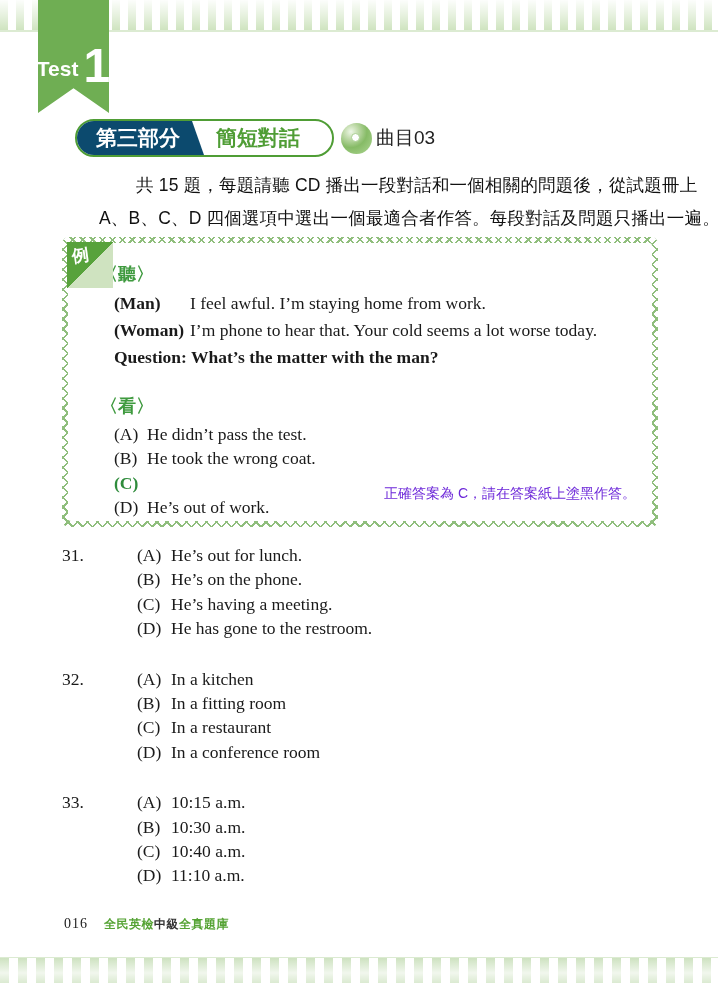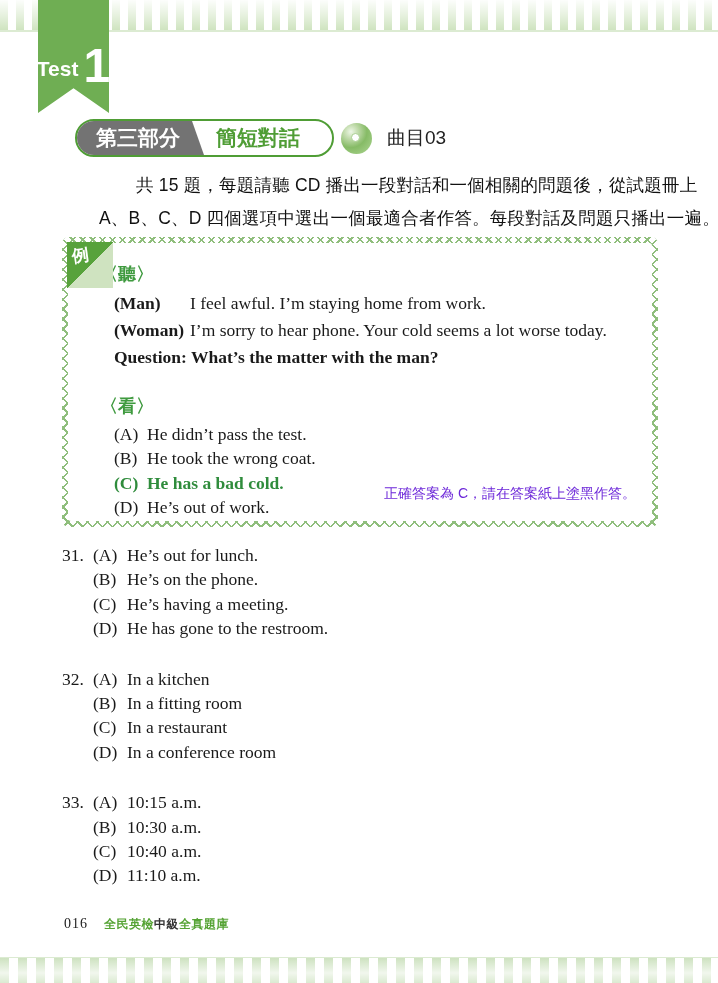--- a/index.html
+++ b/index.html
@@ -38,34 +38,34 @@
   .ribbon .t{font-size:21px;font-weight:bold;line-height:1;}
   .ribbon .n{font-size:48px;font-weight:bold;line-height:1;margin-left:5px;position:relative;top:6px;}
   
   .part-header{position:absolute;left:75px;top:119px;display:flex;align-items:center;}
   .badge{
     display:inline-flex;height:38px;border:2px solid #4f9d35;border-radius:21px;
     overflow:hidden;background:#fff;box-sizing:border-box;
     font-family:"Liberation Sans", sans-serif;font-weight:bold;font-size:21px;
   }
   .badge-left{
-    background:#737373;color:#fff;display:flex;align-items:center;
+    background:#0c4a6e;color:#fff;display:flex;align-items:center;
     padding:0 24px 0 19px;
     clip-path:polygon(0 0,calc(100% - 12px) 0,100% 100%,0 100%);
   }
   .badge-right{color:#4f9d35;display:flex;align-items:center;padding:0 32px 0 12px;}
   .cd-icon{
     position:relative;width:31px;height:31px;margin-left:7px;border-radius:50%;
     background:radial-gradient(circle at 32% 28%, #eef7e7 0%, #c3dcae 22%, #86bb66 52%, #9cca7f 78%, #c0dcab 100%);
   }
   .cd-icon::after{
     content:"";position:absolute;left:10px;top:10px;width:9px;height:9px;
     background:#fff;border:1px solid #a9cf91;border-radius:50%;box-sizing:border-box;
   }
-  .track-label{font-family:"Liberation Sans", sans-serif;font-size:19px;color:#222;margin-left:15px;}
+  .track-label{font-family:"Liberation Sans", sans-serif;font-size:19px;color:#222;margin-left:4px;}
   
   .instructions{
     position:absolute;left:61px;top:169px;width:600px;
     font-family:"Liberation Sans", sans-serif;
     font-size:17.5px;line-height:33px;color:#111;
     letter-spacing:.2px;
     margin-left:38px;
   }
   .instructions .line1{text-indent:37px;white-space:nowrap;}
   .instructions .line2{white-space:nowrap;}
@@ -104,21 +104,21 @@
   .ex-option{line-height:24.4px;display:flex;}
   .ex-option .lbl{min-width:33px;}
   .ex-option.correct{color:#2f8c3c;font-weight:bold;}
   .answer-note{
     position:absolute;right:16px;bottom:17px;
     font-family:"Liberation Sans", sans-serif;
     font-size:14px;color:#6d28d9;
   }
   
   .questions{position:absolute;left:62px;top:543px;font-size:17.5px;}
-  .question{display:flex;margin-bottom:26px;}
+  .question{display:flex;margin-bottom:26px;gap:44px;}
   .q-num{min-width:31px;line-height:24.4px;}
   .q-option{line-height:24.4px;display:flex;}
   .q-option .lbl{min-width:34px;}
   
   .footer{position:absolute;left:64px;top:916px;display:flex;align-items:baseline;}
   .page-num{font-size:14px;color:#1a1a1a;letter-spacing:1px;}
   .footer-title{
     margin-left:16px;font-family:"Liberation Sans", sans-serif;
     font-size:12px;font-weight:bold;letter-spacing:.5px;
   }
@@ -160,38 +160,37 @@
         </div>
         <div class="ex-content">
           <div class="sec-heading">〈聽〉</div>
           <div class="dialogue">
             <div class="dlg-row">
               <span class="dlg-speaker">(Man)</span>
               <span class="dlg-text">I feel awful. I’m staying home from work.</span>
             </div>
             <div class="dlg-row">
               <span class="dlg-speaker">(Woman)</span>
-              <span class="dlg-text">I’m sorry to hear phone. Your cold seems a lot worse today.</span>
+              <span class="dlg-text">I’m phone to hear that. Your cold seems a lot worse today.</span>
             </div>
             <div class="ex-question">Question: What’s the matter with the man?</div>
           </div>
           <div class="read-block">
             <div class="sec-heading">〈看〉</div>
             <div class="ex-options">
               <div class="ex-option">
                 <span class="lbl">(A)</span>
                 <span>He didn’t pass the test.</span>
               </div>
               <div class="ex-option">
                 <span class="lbl">(B)</span>
                 <span>He took the wrong coat.</span>
               </div>
               <div class="ex-option correct">
                 <span class="lbl">(C)</span>
-                <span>He has a bad cold.</span>
               </div>
               <div class="ex-option">
                 <span class="lbl">(D)</span>
                 <span>He’s out of work.</span>
               </div>
             </div>
           </div>
           <div class="answer-note">正確答案為 C，請在答案紙上塗黑作答。</div>
         </div>
       </div>

